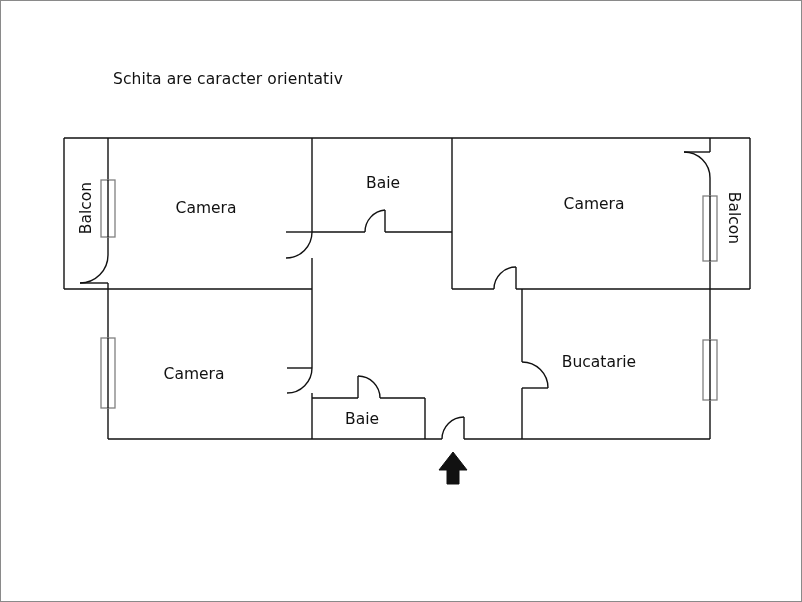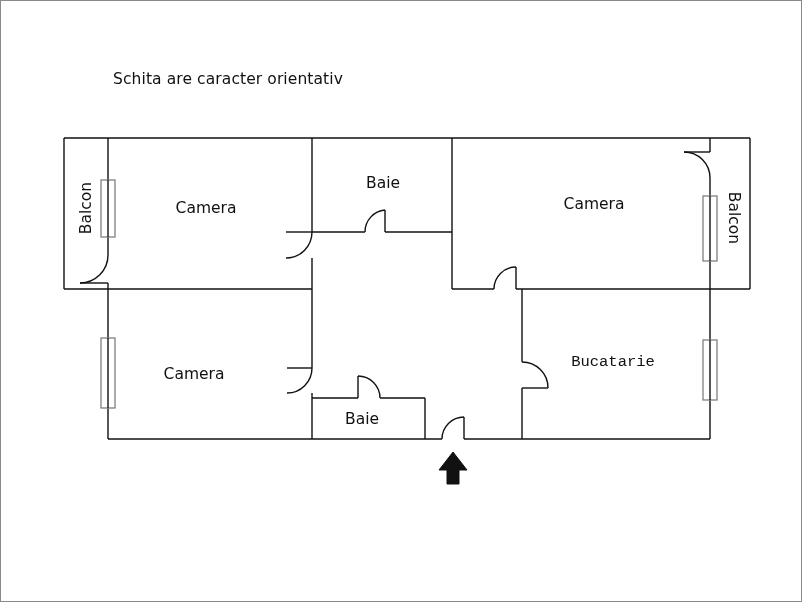--- a/index.html
+++ b/index.html
@@ -194,15 +194,15 @@
   <div class="room-label" style="left:383px; top:183px;">Baie</div>
 
   <div class="room-label" style="left:594px; top:204px;">Camera</div>
 
   <div class="room-label vert-down" style="left:734px; top:218px;">Balcon</div>
 
   <div class="room-label" style="left:194px; top:374px;">Camera</div>
 
   <div class="room-label" style="left:362px; top:419px;">Baie</div>
 
-  <div class="room-label" style="left:613px; top:362px;font-family:Liberation Mono, monospace;">Bucatarie</div>
+  <div class="room-label" style="left:599px; top:362px;">Bucatarie</div>
 
 </div>
 
 </body></html>

